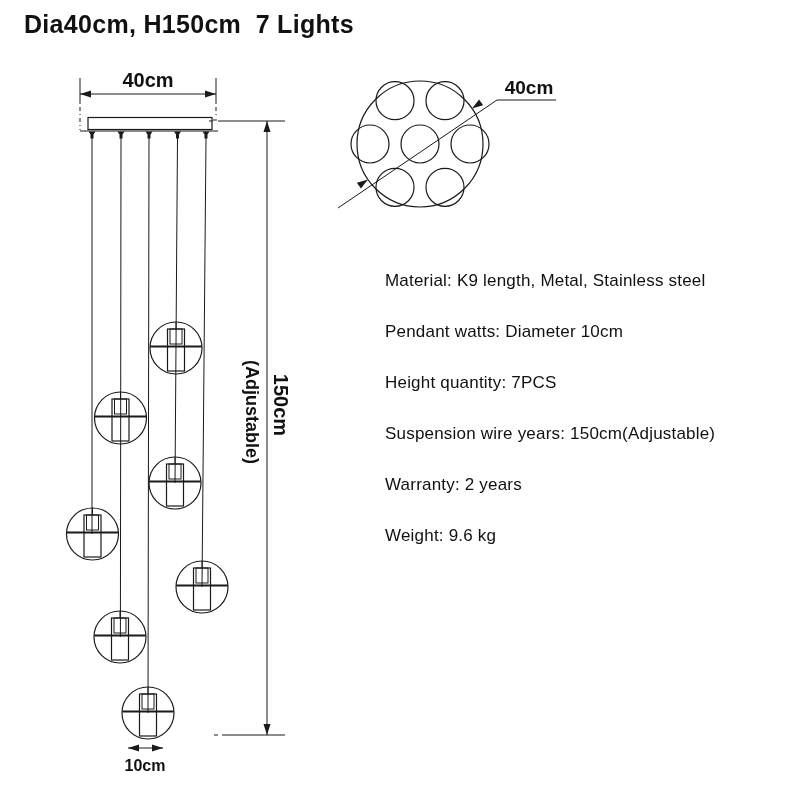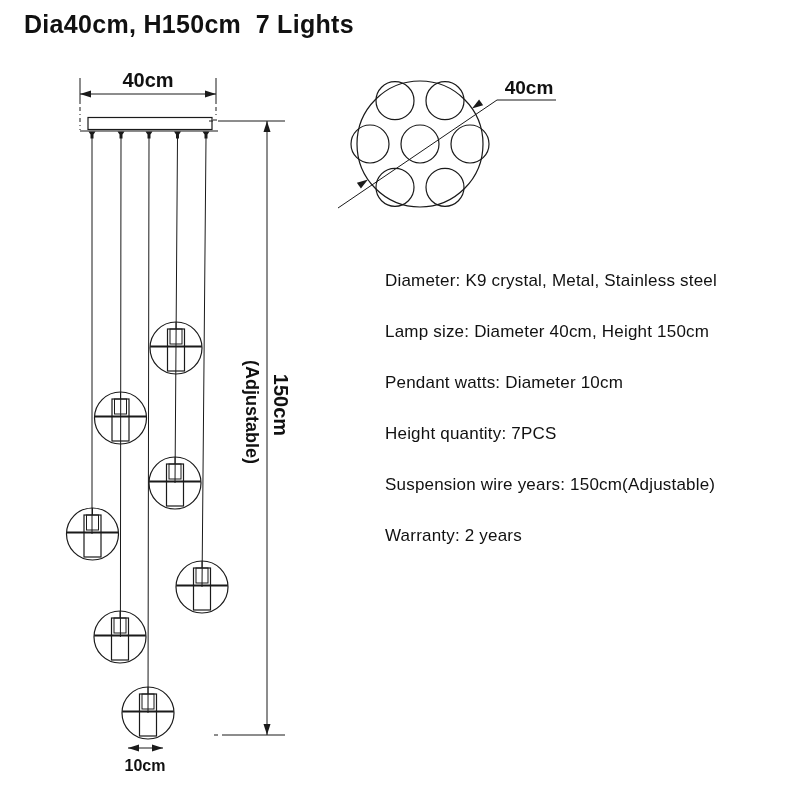--- a/index.html
+++ b/index.html
@@ -203,21 +203,21 @@
       <g>
         <path class="thin" d="M338,208 L497,100 H556"></path>
         <path class="arr" d="M368,179.5 L360.9,188.6 L356.9,182.8 Z"></path>
         <path class="arr" d="M472,108.6 L483.1,105.3 L479.1,99.5 Z"></path>
         <text class="dim-label" x="529" y="94" font-size="19" text-anchor="middle">40cm</text>
       </g>
     </g>
   </svg>
 
   <div class="specs">
-    <div class="spec-line">Diameter: K9 crystal, Metal, Stainless steel</div>
-    <div class="spec-line">Lamp size: Diameter 40cm, Height 150cm</div>
+    <div class="spec-line">Material: K9 length, Metal, Stainless steel</div>
     <div class="spec-line">Pendant watts: Diameter 10cm</div>
     <div class="spec-line">Height quantity: 7PCS</div>
     <div class="spec-line">Suspension wire years: 150cm(Adjustable)</div>
     <div class="spec-line">Warranty: 2 years</div>
+    <div class="spec-line">Weight: 9.6 kg</div>
   </div>
 
 </div>
 
 </body></html>

